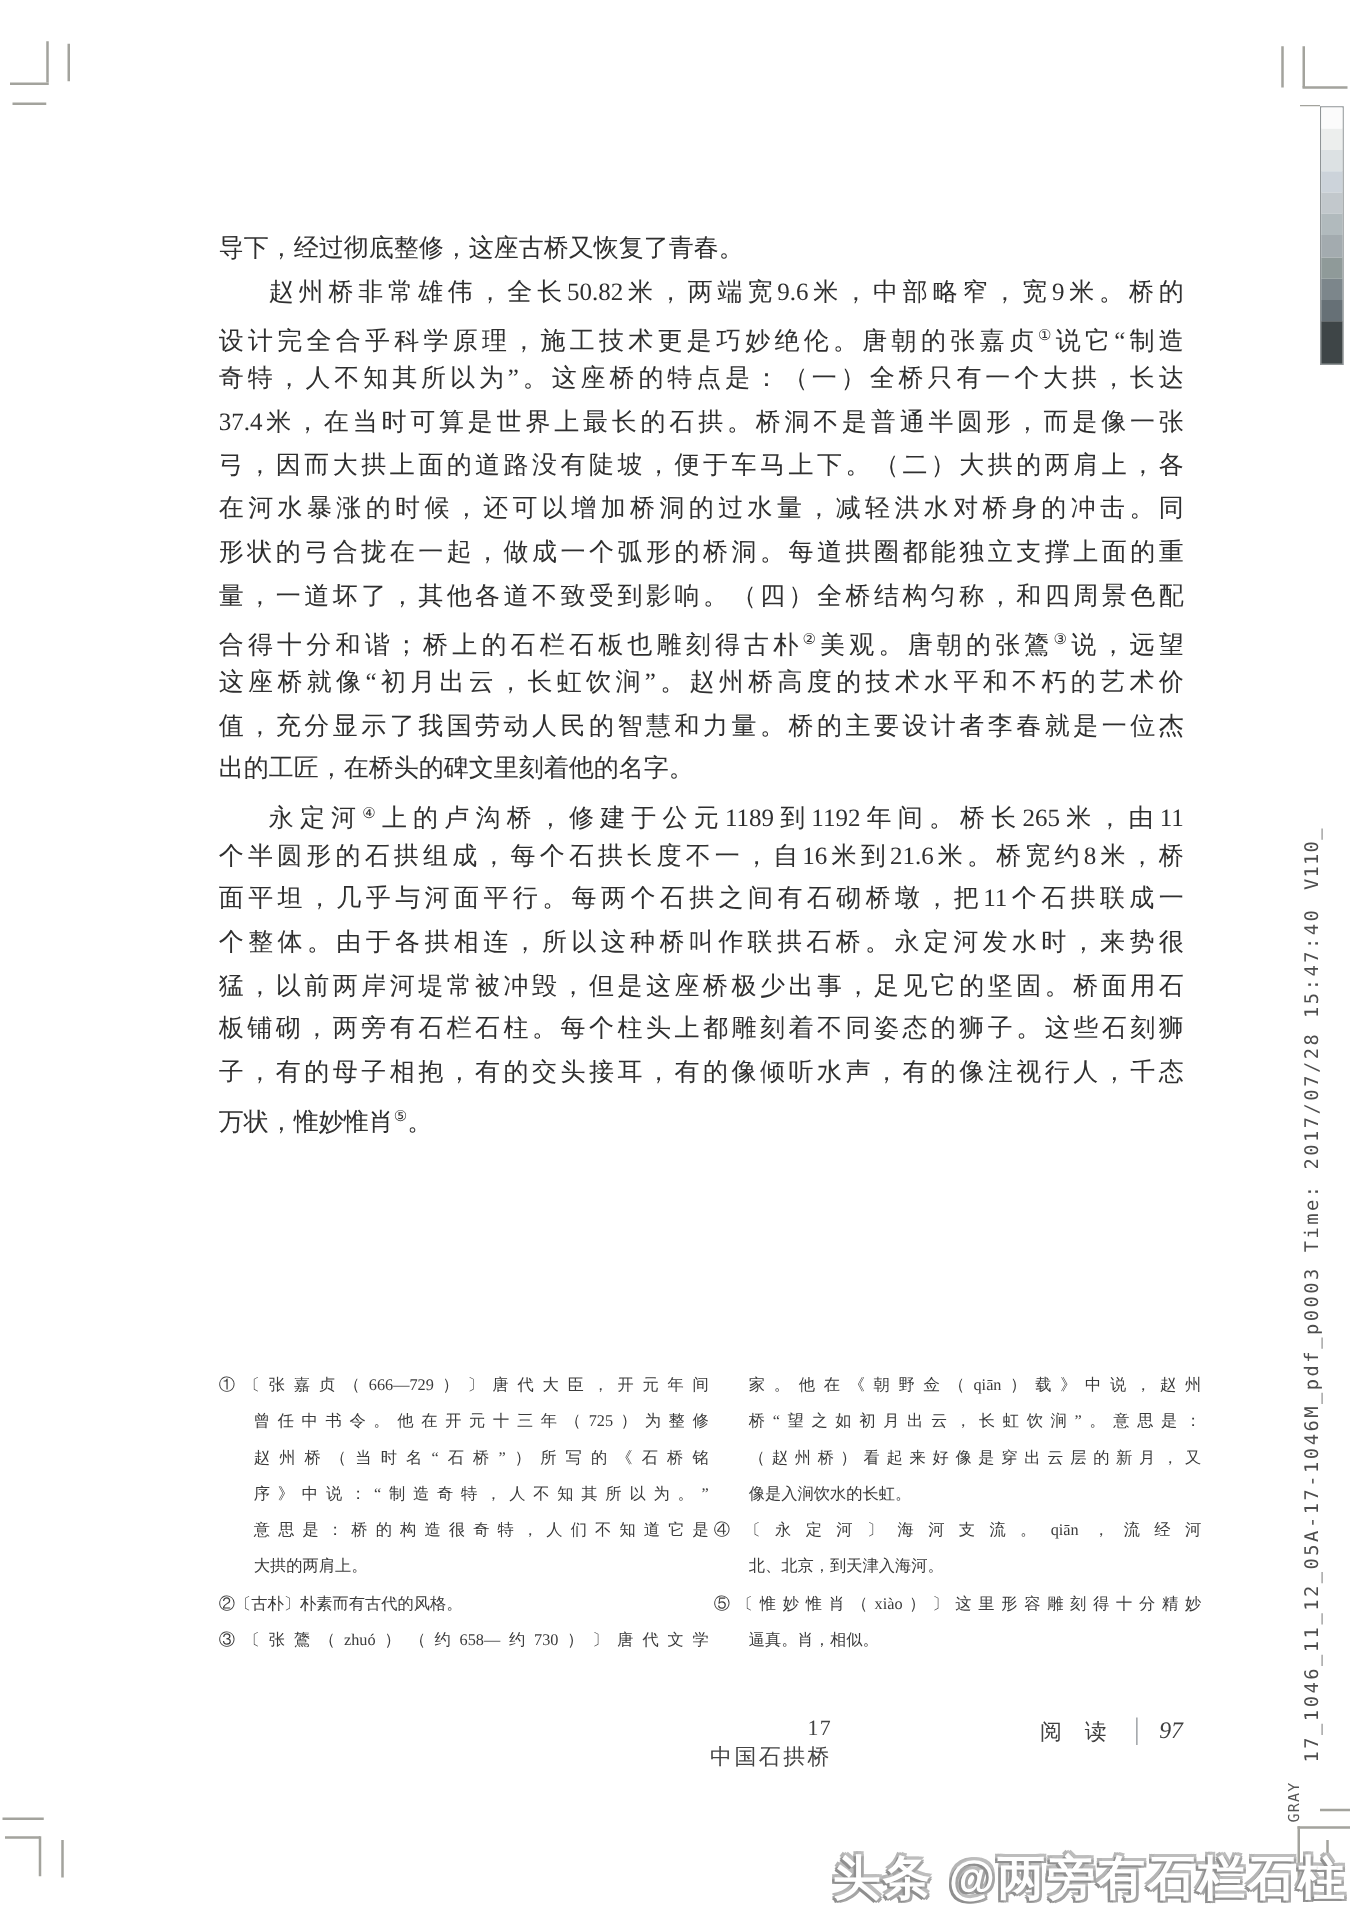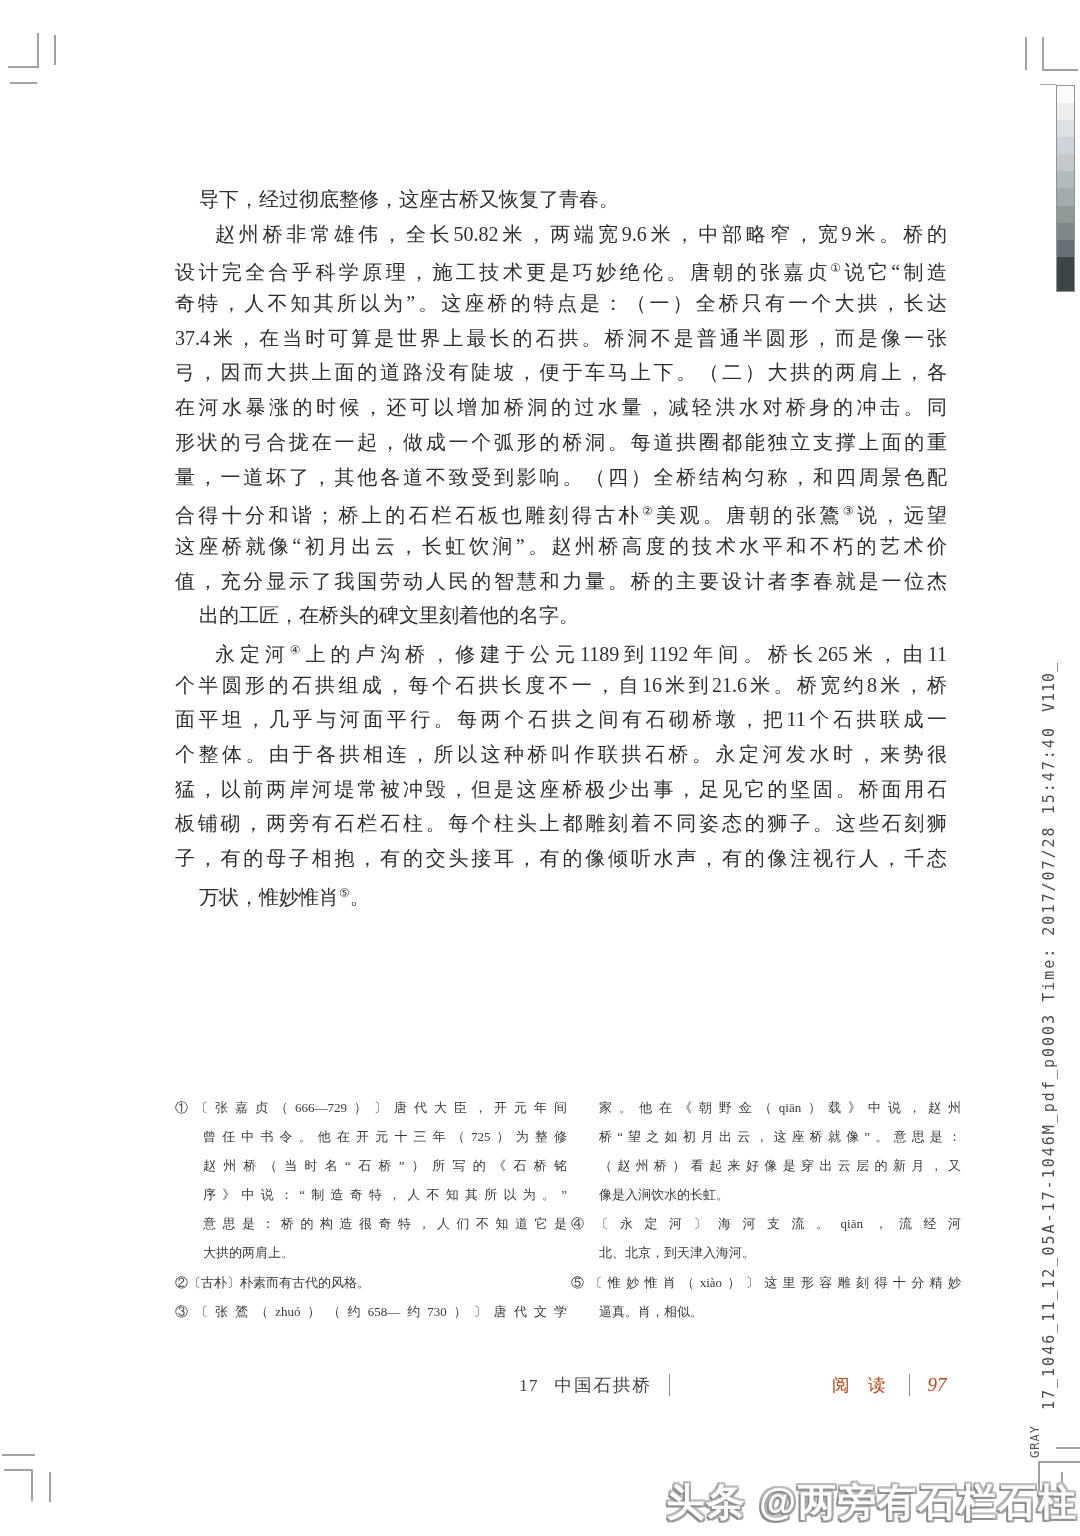--- a/index.html
+++ b/index.html
@@ -7,39 +7,39 @@
     width:1080px;height:1536px;position:relative;background:#ffffff;
     font-family:"Liberation Serif","DejaVu Serif",serif;
     color:#333;overflow:hidden;
   }
   
   .bodytext{position:absolute;left:175px;top:182px;width:772px;}
   .bline{
     height:34.7px;line-height:34.7px;font-size:20px;color:#2f2f2f;
     text-align:justify;text-align-last:justify;overflow:hidden;white-space:nowrap;
   }
-  .bline.end{text-align-last:left;margin-left:24px;}
+  .bline.end{text-align-last:left;}
   .bline.ind{text-indent:2em;}
   .bline sup.fn{font-size:0.6em;vertical-align:0.6em;letter-spacing:0;}
   
   .footnotes{position:absolute;top:1093px;left:175px;width:790px;display:flex;}
   .fncol{width:392px;}
   .fncol.right{width:390px;margin-left:4px;}
   .fline{
     height:29.1px;line-height:29.1px;font-size:13px;color:#3a3a3a;
     text-align:justify;text-align-last:justify;overflow:hidden;white-space:nowrap;
   }
   .fline.end{text-align-last:left;}
   .fline.ind{padding-left:28px;}
   
-  .footer-left{position:absolute;left:519px;top:1372px;font-size:17.5px;color:#444;
-    display:flex;align-items:center;height:26px;}
+  .footer-left{position:absolute;left:552px;top:1372px;font-size:17.5px;color:#444;
+    display:flex;align-items:flex-end;height:26px;flex-direction:column;}
   .footer-left .no{letter-spacing:1px;}
   .footer-left .title{margin-left:16px;letter-spacing:2px;}
-  .footer-right{position:absolute;left:832px;top:1372px;font-size:17.5px;color:#c2410c;
+  .footer-right{position:absolute;left:832px;top:1372px;font-size:17.5px;color:#404040;
     display:flex;align-items:center;height:26px;}
   .footer-right .sec{letter-spacing:7px;}
   .vbar{display:inline-block;width:1px;height:22px;background:#8a8f94;margin:0 17px;}
   .footer-right .pageno{font-size:19px;font-style:italic;}
   
   .vert{
     position:absolute;writing-mode:vertical-rl;transform:rotate(180deg);
     white-space:nowrap;font-family:"DejaVu Sans Mono",monospace;color:#4d4d4d;
   }
   .code-top{left:1040px;top:652px;height:60px;font-size:15px;letter-spacing:1px;}
@@ -101,21 +101,21 @@
       <div class="fline ind">赵州桥（当时名“石桥”）所写的《石桥铭</div>
       <div class="fline ind">序》中说：“制造奇特，人不知其所以为。”</div>
       <div class="fline ind">意思是：桥的构造很奇特，人们不知道它是</div>
       <div class="fline ind end">大拱的两肩上。</div>
       <div class="fline end">②〔古朴〕朴素而有古代的风格。</div>
       <div class="fline">③〔张鷟（zhuó）（约658—约730）〕唐代文学</div>
     </div>
   <div class="fncol right">
 
   <div class="fline ind">家。他在《朝野佥（qiān）载》中说，赵州</div>
-      <div class="fline ind">桥“望之如初月出云，这座桥就像”。意思是：</div>
+      <div class="fline ind">桥“望之如初月出云，长虹饮涧”。意思是：</div>
       <div class="fline ind">（赵州桥）看起来好像是穿出云层的新月，又</div>
       <div class="fline ind end">像是入涧饮水的长虹。</div>
       <div class="fline">④〔永定河〕海河支流。qiān，流经河</div>
       <div class="fline ind end">北、北京，到天津入海河。</div>
       <div class="fline">⑤〔惟妙惟肖（xiào）〕这里形容雕刻得十分精妙</div>
       <div class="fline ind end">逼真。肖，相似。</div>
     </div>
 </div>
 
 <div class="footer-left">

